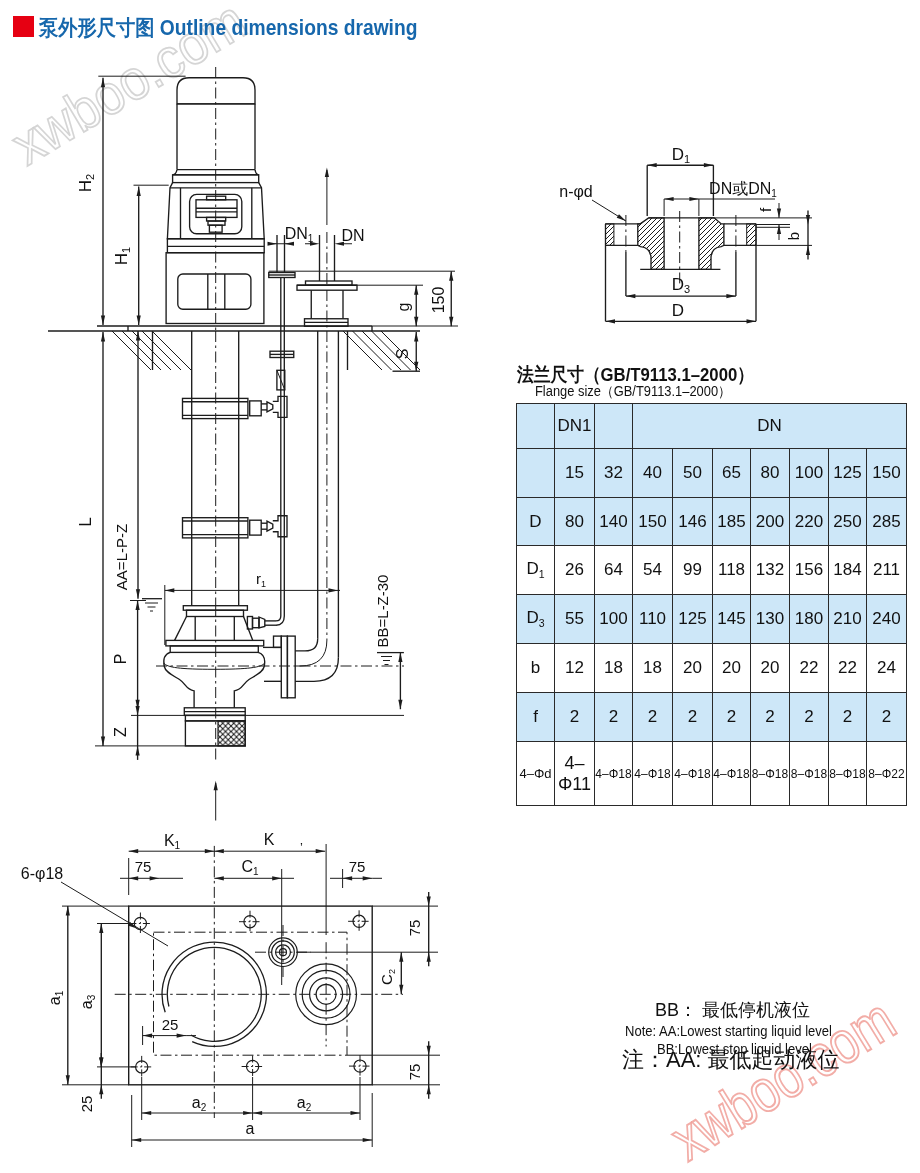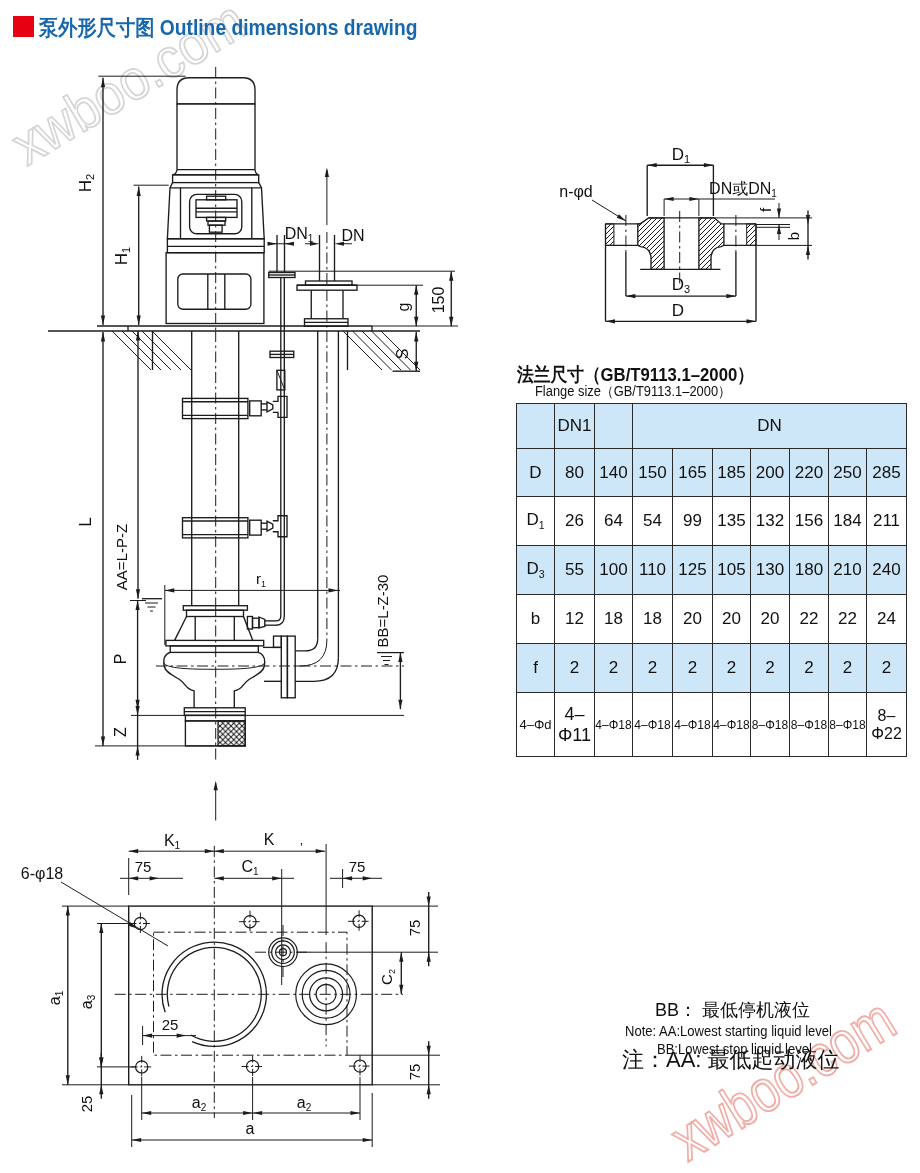--- a/index.html
+++ b/index.html
@@ -420,51 +420,63 @@
       <col style="width:38px">
       <col style="width:40px">
     </colgroup>
 <tbody>
       <tr style="height:45px">
         <td class="b"></td>
         <td class="b">DN1</td>
         <td class="b"></td>
         <td class="b" colspan="7">DN</td>
       </tr>
+<tr style="height:49px">
+        <td class="b"></td>
+        <td class="b">15</td>
+        <td class="b">32</td>
+        <td class="b">40</td>
+        <td class="b">50</td>
+        <td class="b">65</td>
+        <td class="b">80</td>
+        <td class="b">100</td>
+        <td class="b">125</td>
+        <td class="b">150</td>
+      </tr>
 <tr style="height:48px">
         <td class="b">D</td>
         <td class="b">80</td>
         <td class="b">140</td>
         <td class="b">150</td>
-        <td class="b">165</td>
+        <td class="b">146</td>
         <td class="b">185</td>
         <td class="b">200</td>
         <td class="b">220</td>
         <td class="b">250</td>
         <td class="b">285</td>
       </tr>
 <tr style="height:49px">
         <td>D<sub>1</sub></td>
         <td>26</td>
         <td>64</td>
         <td>54</td>
         <td>99</td>
-        <td>135</td>
+        <td>118</td>
         <td>132</td>
         <td>156</td>
         <td>184</td>
         <td>211</td>
       </tr>
 <tr style="height:49px">
         <td class="b">D<sub>3</sub></td>
         <td class="b">55</td>
         <td class="b">100</td>
         <td class="b">110</td>
         <td class="b">125</td>
-        <td class="b">105</td>
+        <td class="b">145</td>
         <td class="b">130</td>
         <td class="b">180</td>
         <td class="b">210</td>
         <td class="b">240</td>
       </tr>
 <tr style="height:49px">
         <td>b</td>
         <td>12</td>
         <td>18</td>
         <td>18</td>
@@ -490,20 +502,20 @@
 <tr style="height:64px" class="phir">
         <td style="font-size:13px">4–Φd</td>
         <td style="font-size:18px">4–Φ11</td>
         <td style="font-size:12px">4–Φ18</td>
         <td style="font-size:12px">4–Φ18</td>
         <td style="font-size:12px">4–Φ18</td>
         <td style="font-size:12px">4–Φ18</td>
         <td style="font-size:12px">8–Φ18</td>
         <td style="font-size:12px">8–Φ18</td>
         <td style="font-size:12px">8–Φ18</td>
-        <td style="font-size:16px">8–Φ22</td>
+        <td style="font-size:12px">8–Φ22</td>
       </tr>
 </tbody>
   </table>
 <div class="n1">注：AA: 最低起动液位</div>
 <div class="n2">BB： 最低停机液位</div>
 <div class="n3">Note: AA:Lowest starting liquid level</div>
 <div class="n4">BB:Lowest stop liquid level</div>
 
 </body></html>

